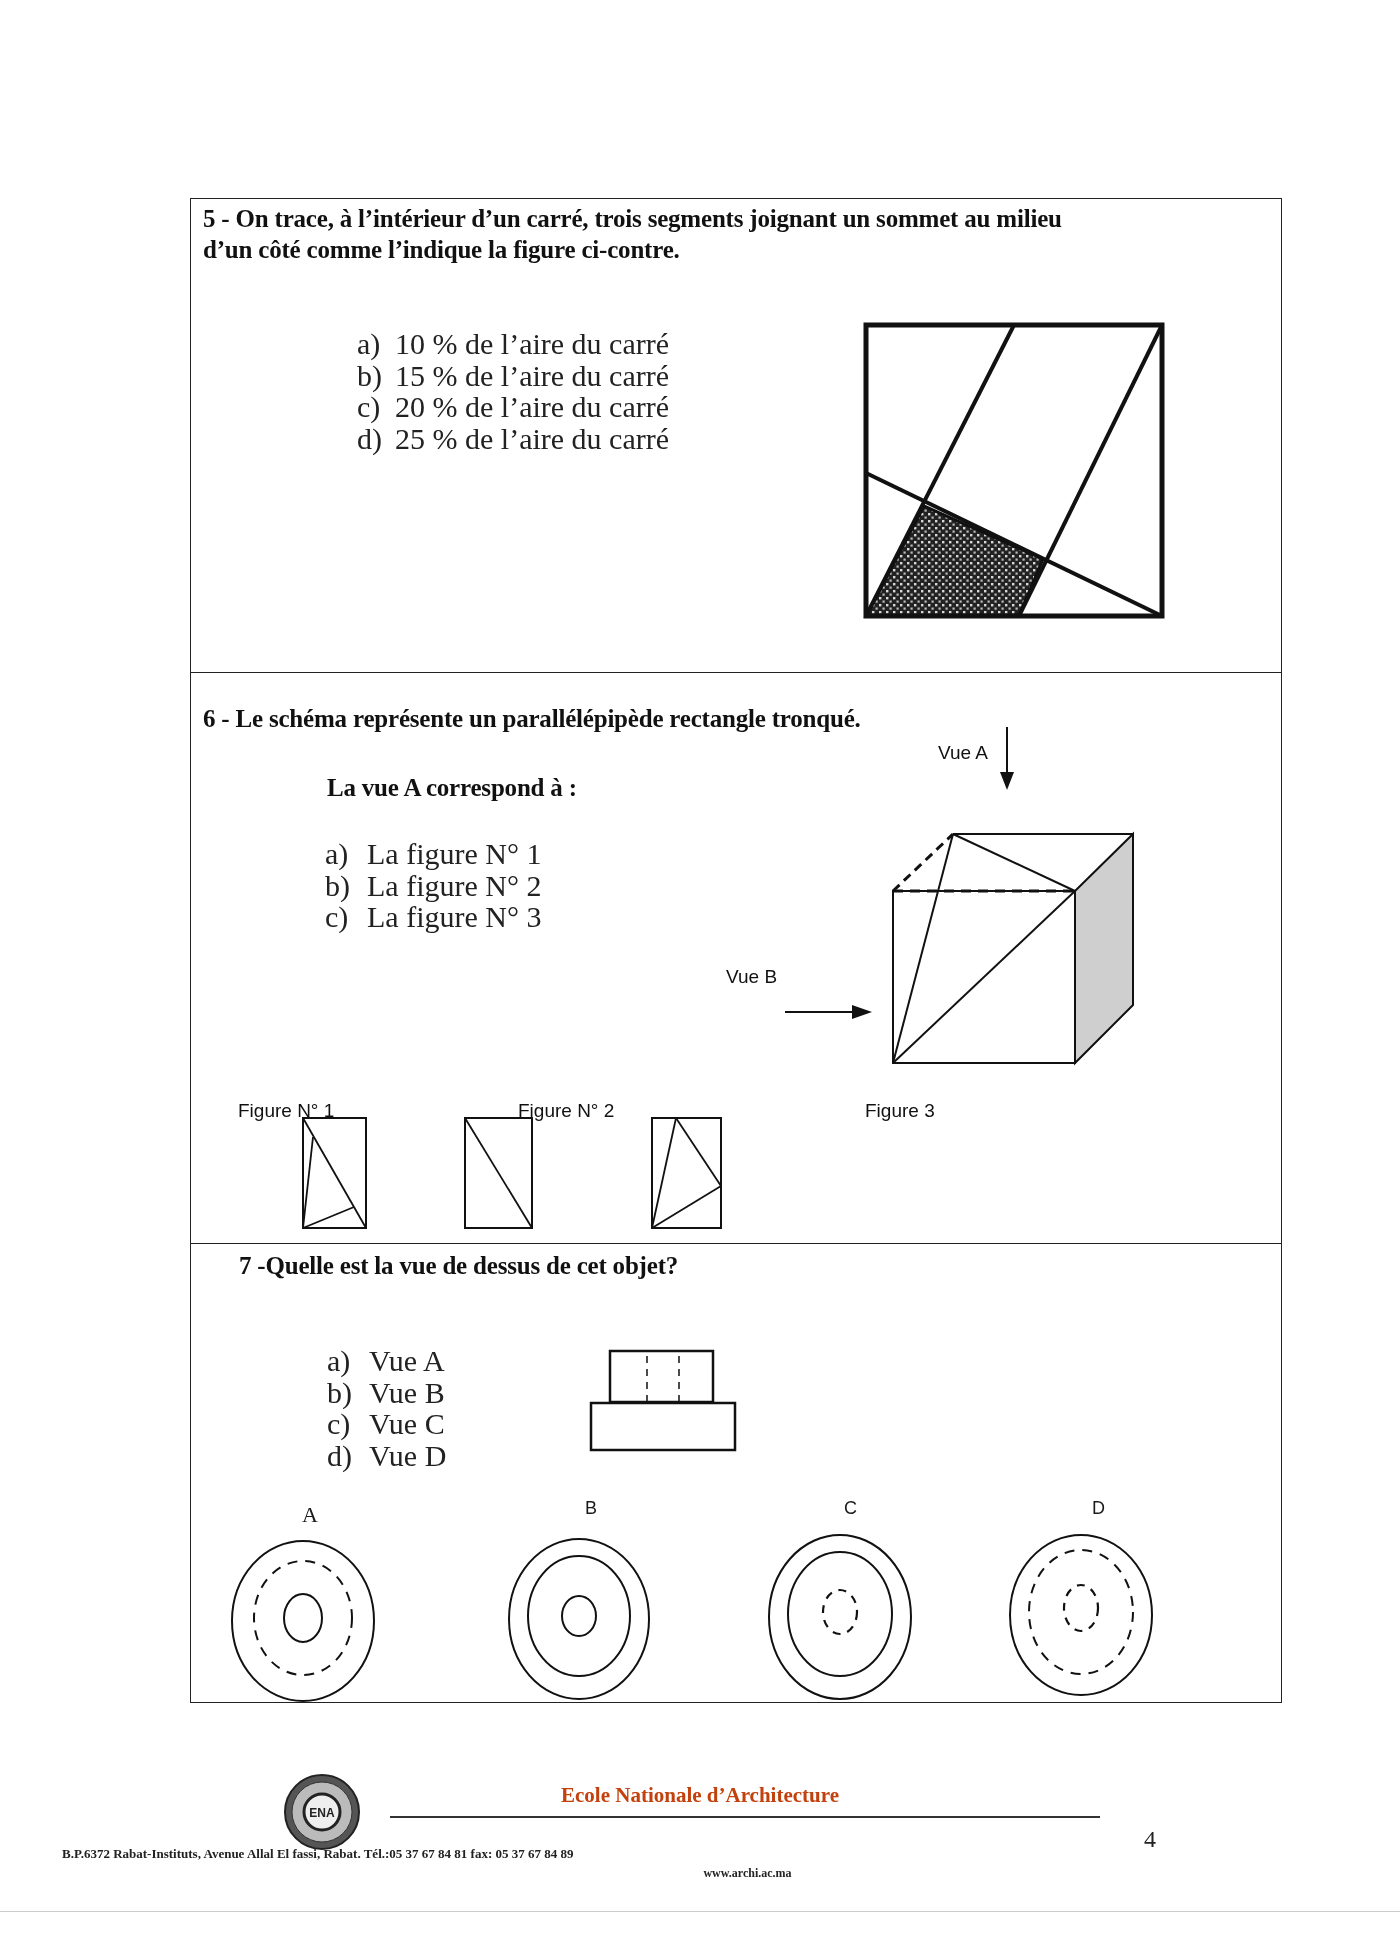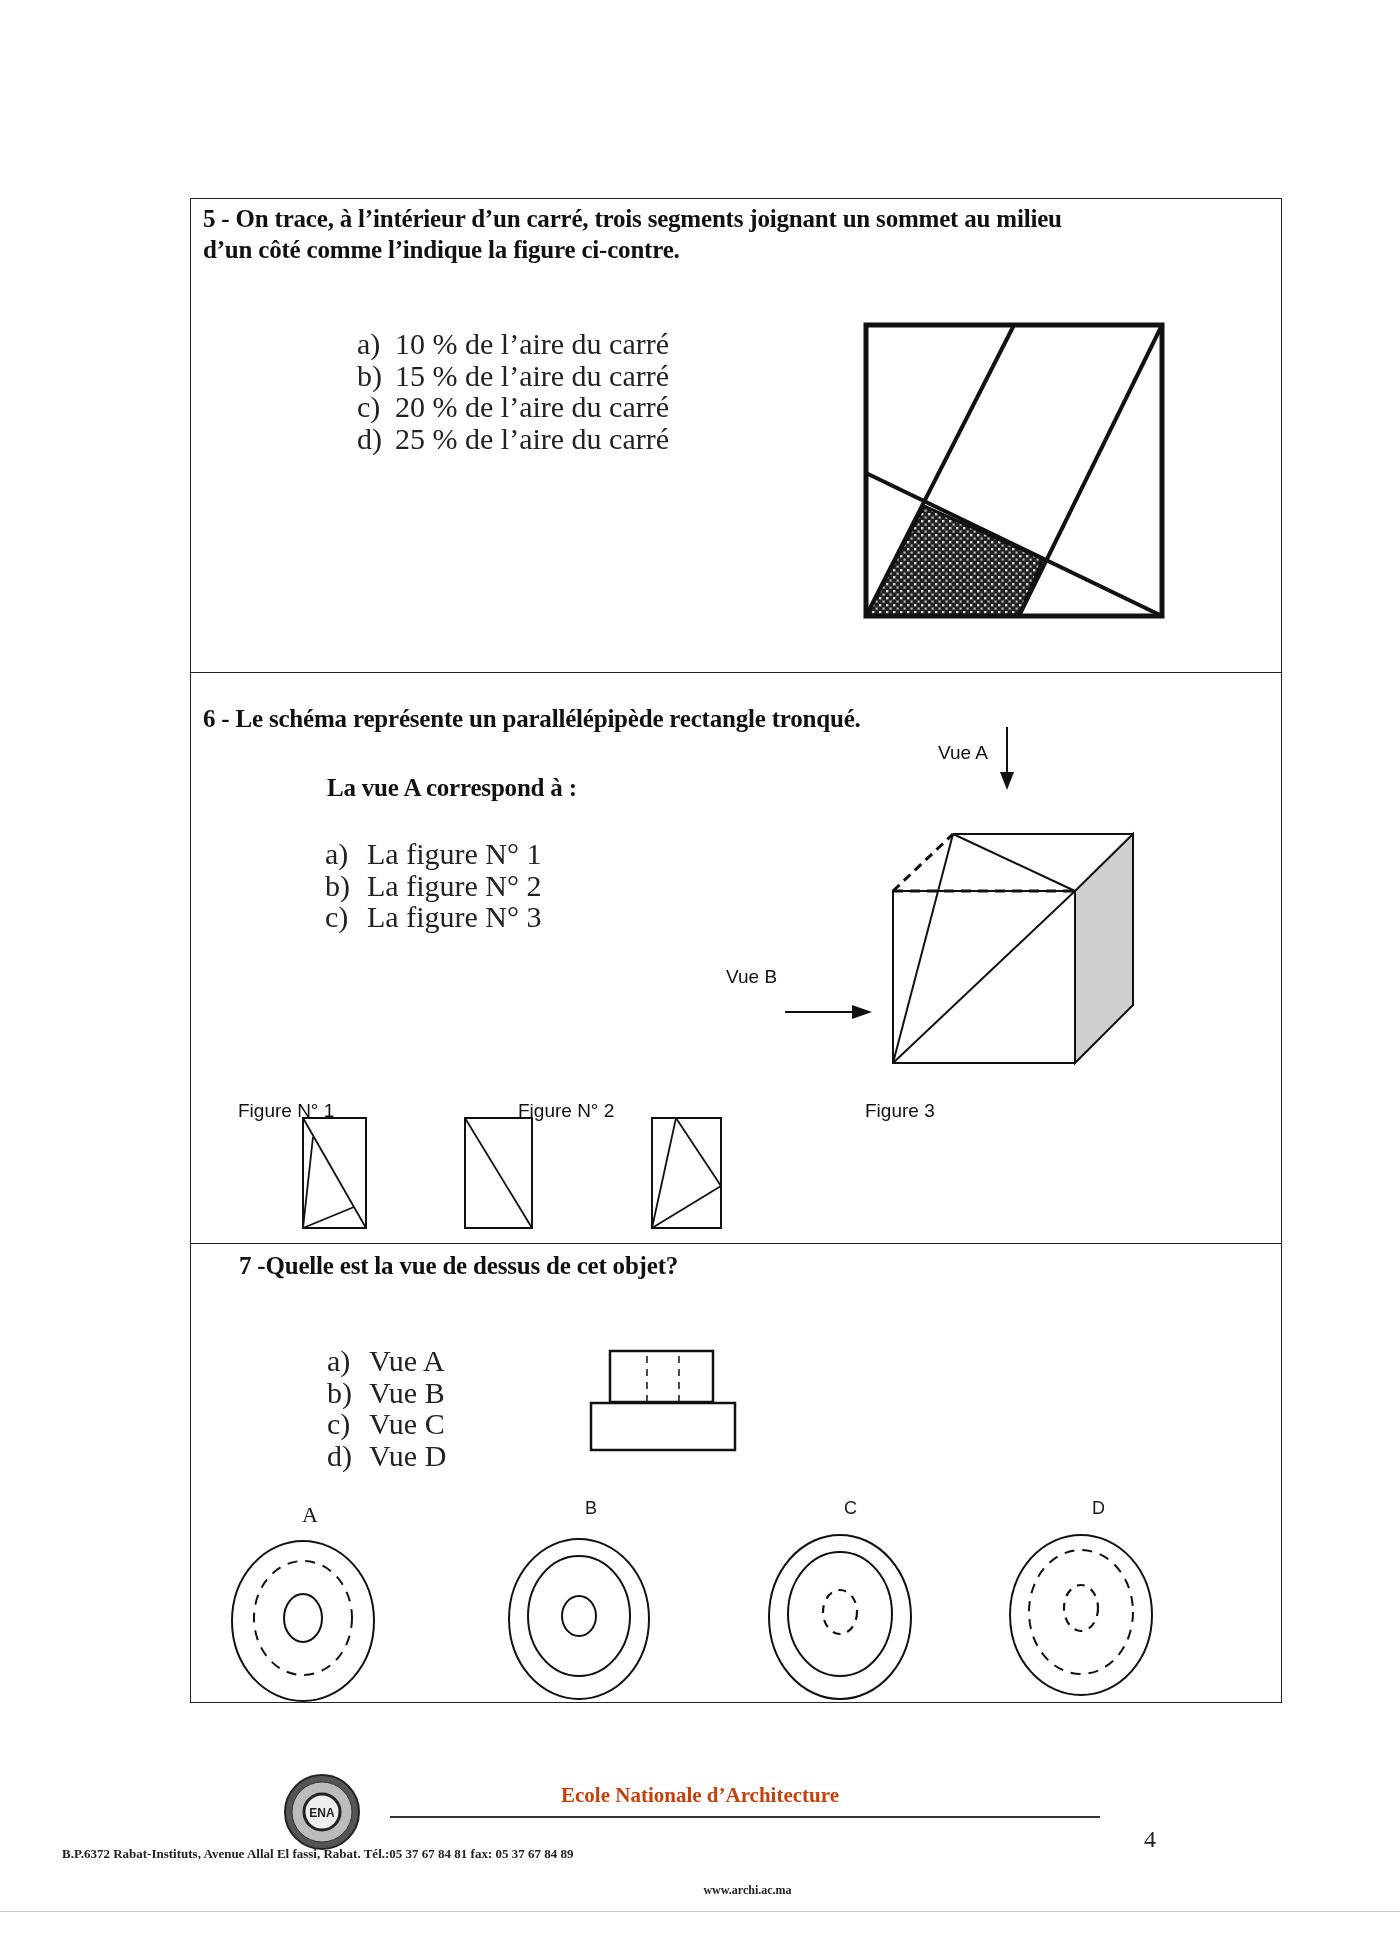--- a/index.html
+++ b/index.html
@@ -9,21 +9,21 @@
   .divider { position: absolute; left: 190px; width: 1092px; height: 0; border-top: 1.5px solid #222; }
   .q-title { position: absolute; font-family: "Liberation Serif", serif; font-weight: bold; font-size: 25px; line-height: 31px; color: #111; letter-spacing: -0.2px; }
   .opts { position: absolute; font-family: "Liberation Serif", serif; font-size: 30px; line-height: 31.5px; color: #222; }
   .opt { white-space: nowrap; }
   .opt .k { display: inline-block; width: 38px; }
   .sans-label { position: absolute; font-family: "Liberation Sans", sans-serif; font-size: 19px; color: #111; white-space: nowrap; }
   svg { position: absolute; overflow: visible; }
   .footer-title { position: absolute; left: 0; width: 1400px; top: 1783px; text-align: center; font-family: "Liberation Serif", serif; font-weight: bold; font-size: 21px; color: #c2410c; }
   .footer-line { position: absolute; left: 390px; width: 710px; top: 1816px; border-top: 2px solid #333; }
   .footer-addr { position: absolute; left: 0; width: 1400px; top: 1846px; text-align: left; font-family: "Liberation Serif", serif; font-weight: bold; font-size: 13px; color: #222; padding-left: 62px; box-sizing: border-box; }
-  .footer-web { position: absolute; left: 0; width: 1400px; top: 1866px; text-align: center; font-family: "Liberation Serif", serif; font-weight: bold; font-size: 12px; color: #222; padding-left: 95px; box-sizing: border-box; margin-top: 17px; }
+  .footer-web { position: absolute; left: 0; width: 1400px; top: 1866px; text-align: center; font-family: "Liberation Serif", serif; font-weight: bold; font-size: 12px; color: #222; padding-left: 95px; box-sizing: border-box; }
   .page-num { position: absolute; left: 1144px; top: 1826px; font-family: "Liberation Serif", serif; font-size: 24px; color: #222; }
   .bottom-rule { position: absolute; left: 0; width: 1400px; top: 1911px; border-top: 1px solid #ccc; }
 </style>
 </head>
 <body>
 
 <div class="frame"></div>
 <div class="divider" style="top:672px;"></div>
 <div class="divider" style="top:1243px;"></div>
 

